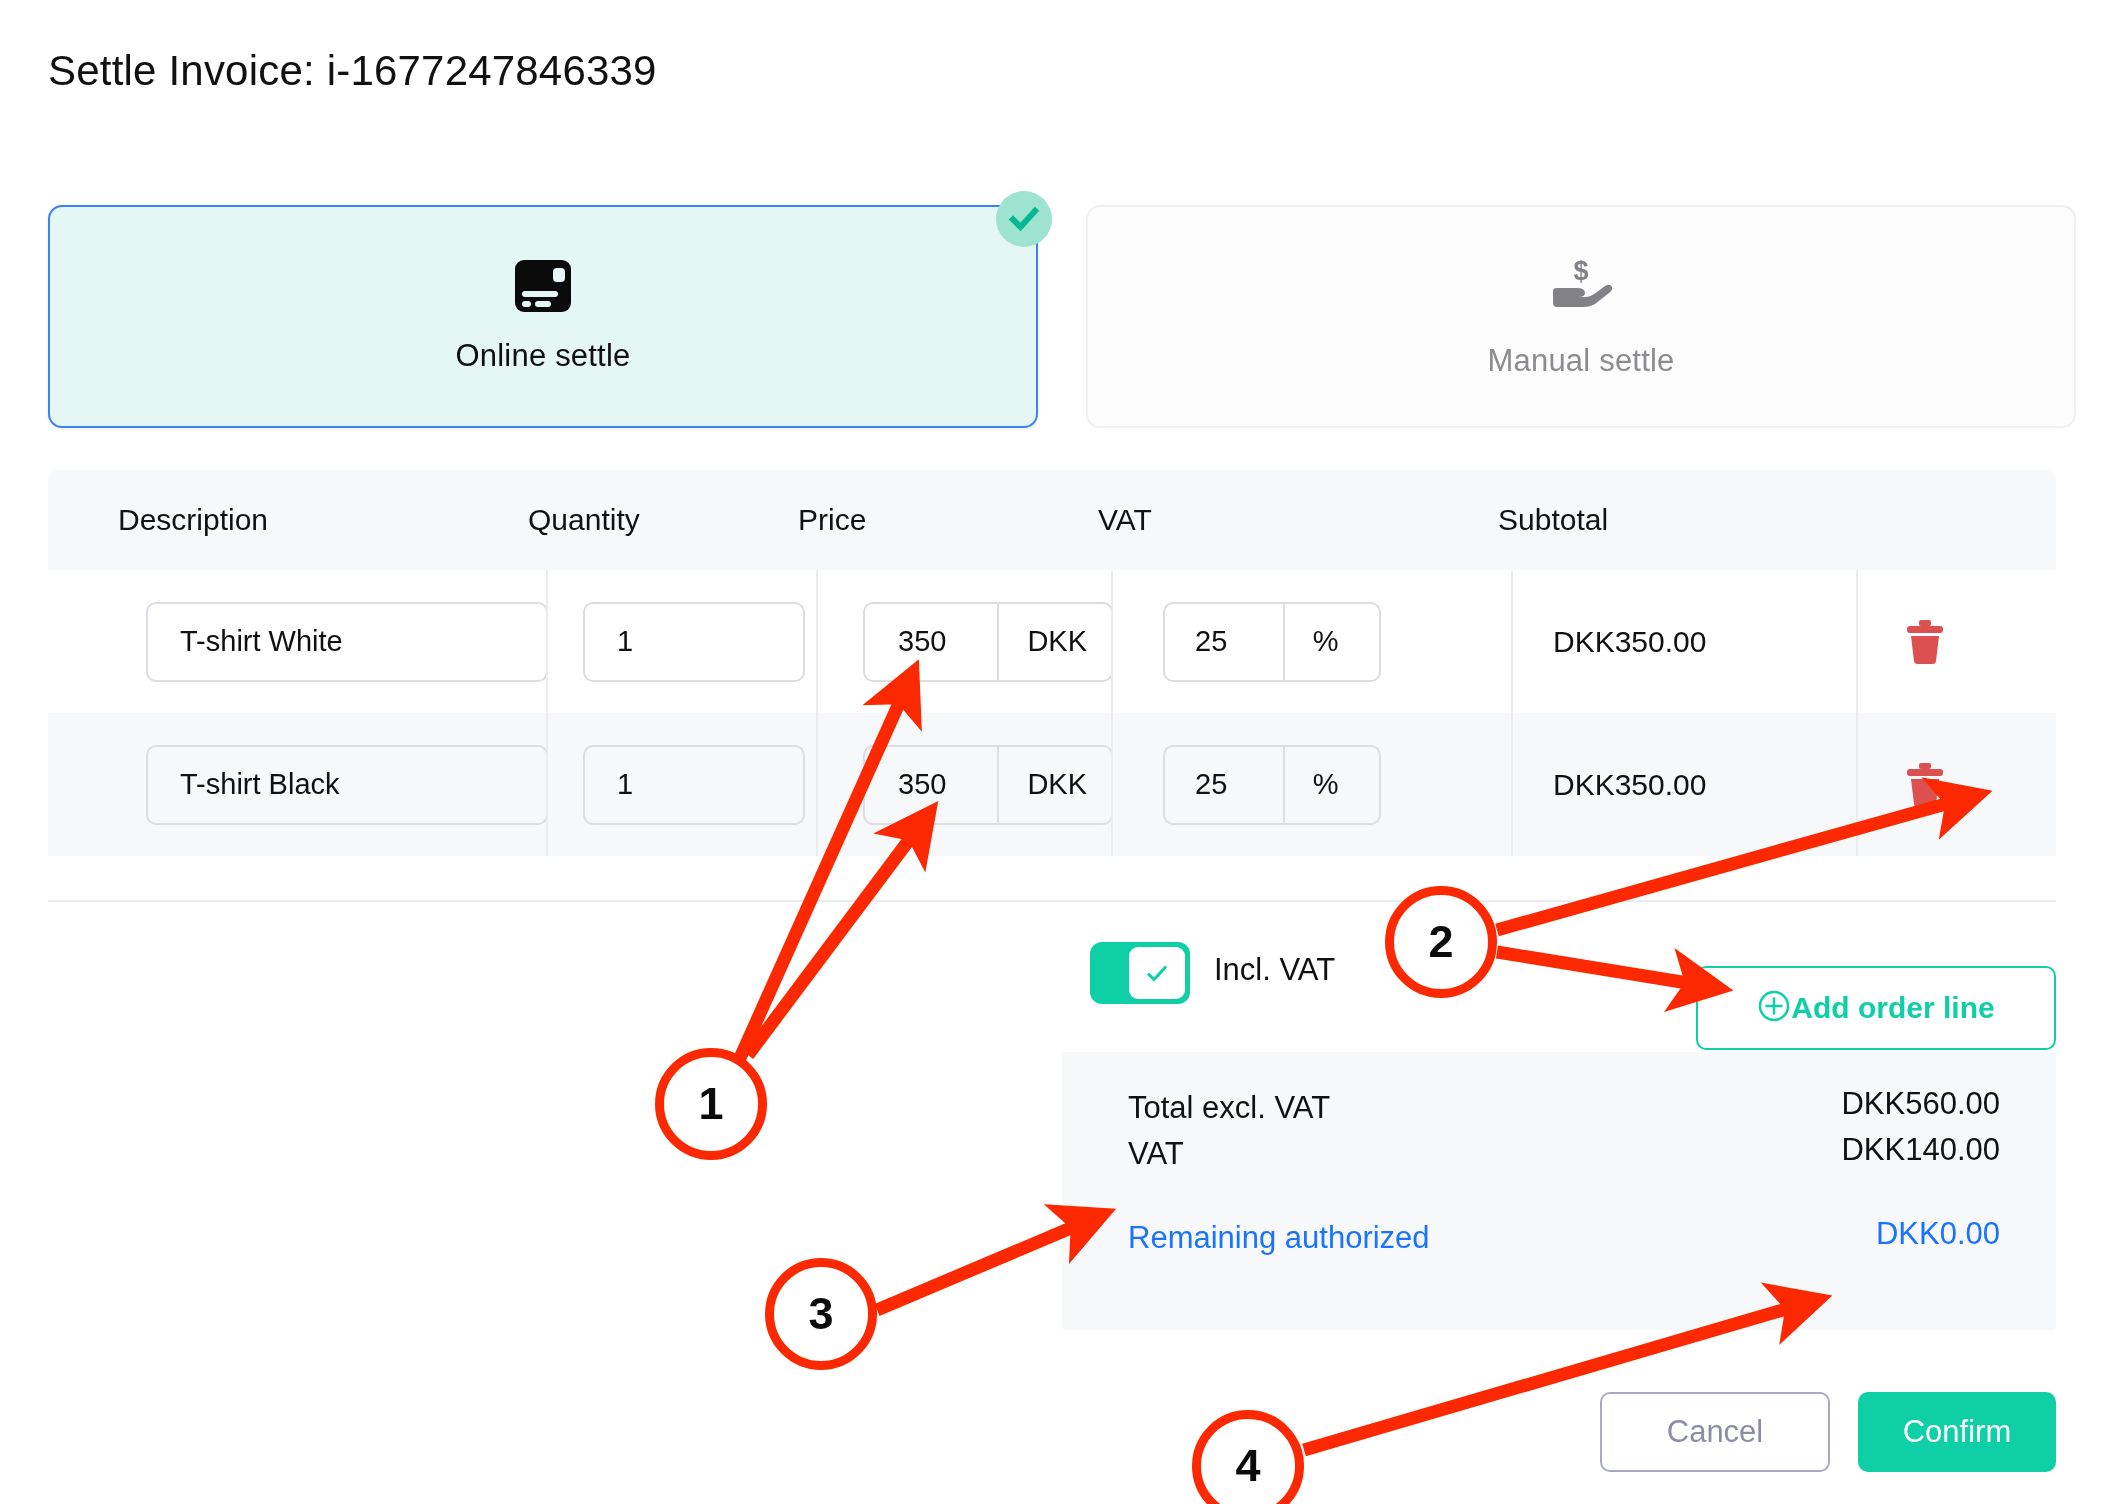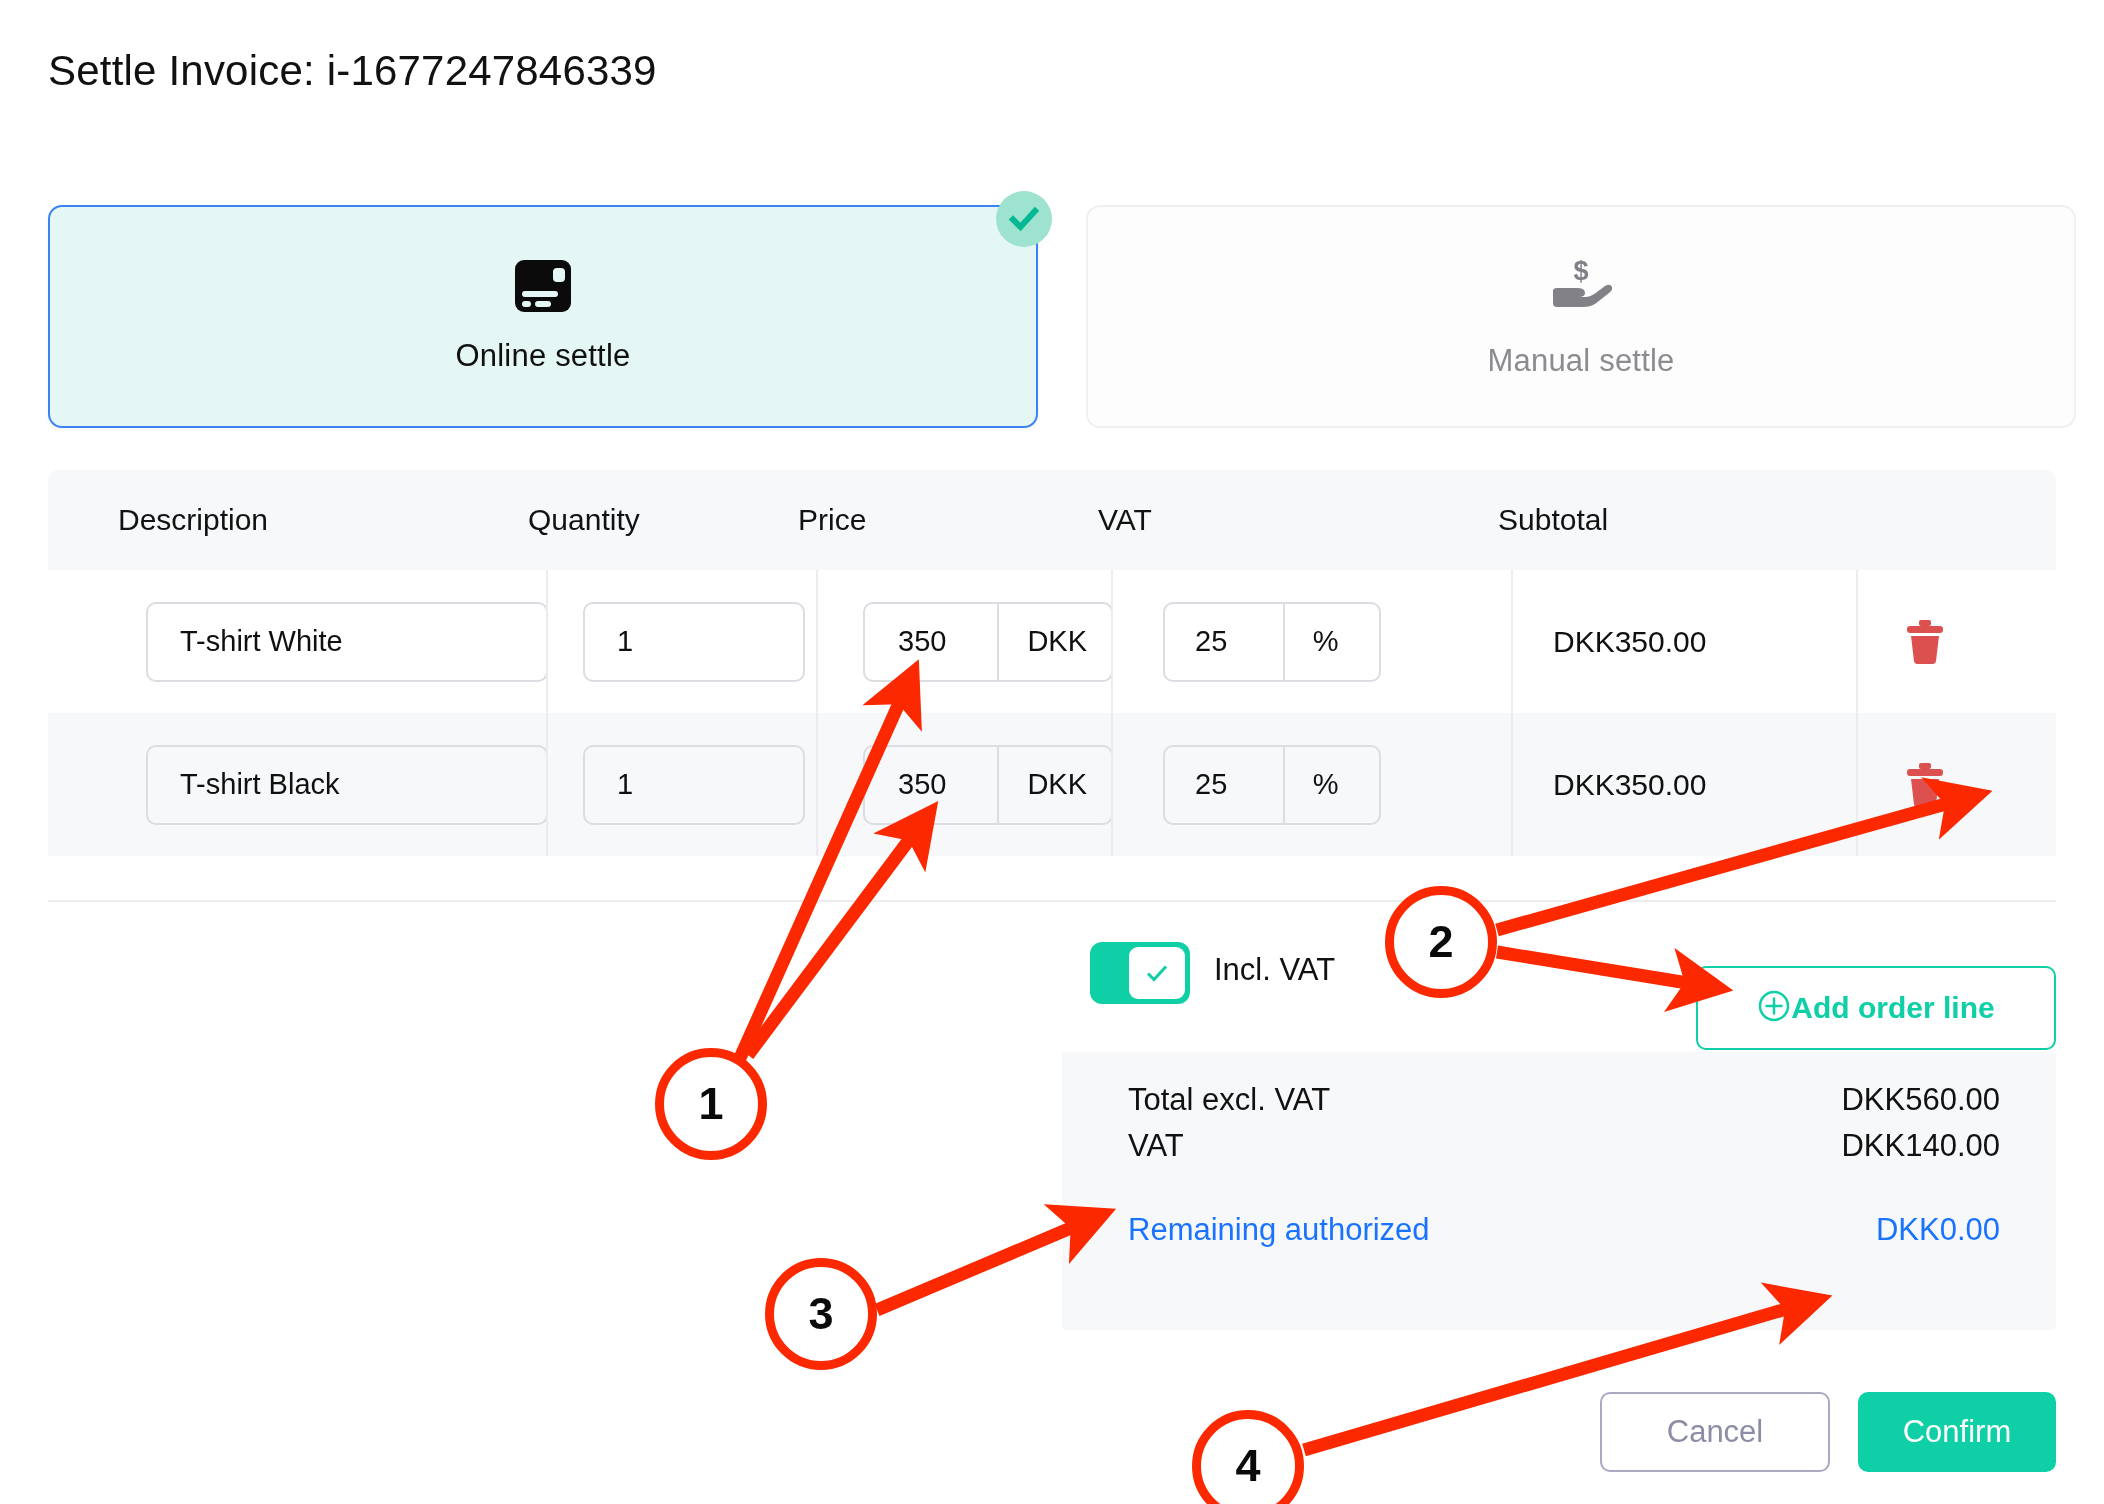--- a/index.html
+++ b/index.html
@@ -138,21 +138,21 @@
   }
   .srow{
     position:absolute;left:66px;right:56px;display:flex;justify-content:space-between;align-items:center;
     font-size:31px;color:#111;
   }
   .s1{top:30px;}
   .s2{top:76px;}
   .s3{top:160px;color:#1a73ff;}
   .s3 .k,.s3 .v{color:#1a73ff;}
   .s4{top:251px;font-weight:700;}
-  .srow .k{white-space:nowrap;}
+  .srow .k{white-space:nowrap;margin-top:8px;}
   .srow .v{white-space:nowrap;}
 
   
   .footer{position:absolute;left:1600px;top:1392px;width:456px;height:80px;}
   .btn{
     position:absolute;top:0;height:80px;border-radius:10px;box-sizing:border-box;
     display:flex;align-items:center;justify-content:center;font-size:31px;
   }
   .btn-cancel{left:0;width:230px;background:#ffffff;border:2px solid #a9a9c2;color:#8c8ca6;}
   .btn-confirm{left:258px;width:198px;background:#0ecfa6;color:#ffffff;border:none;}

